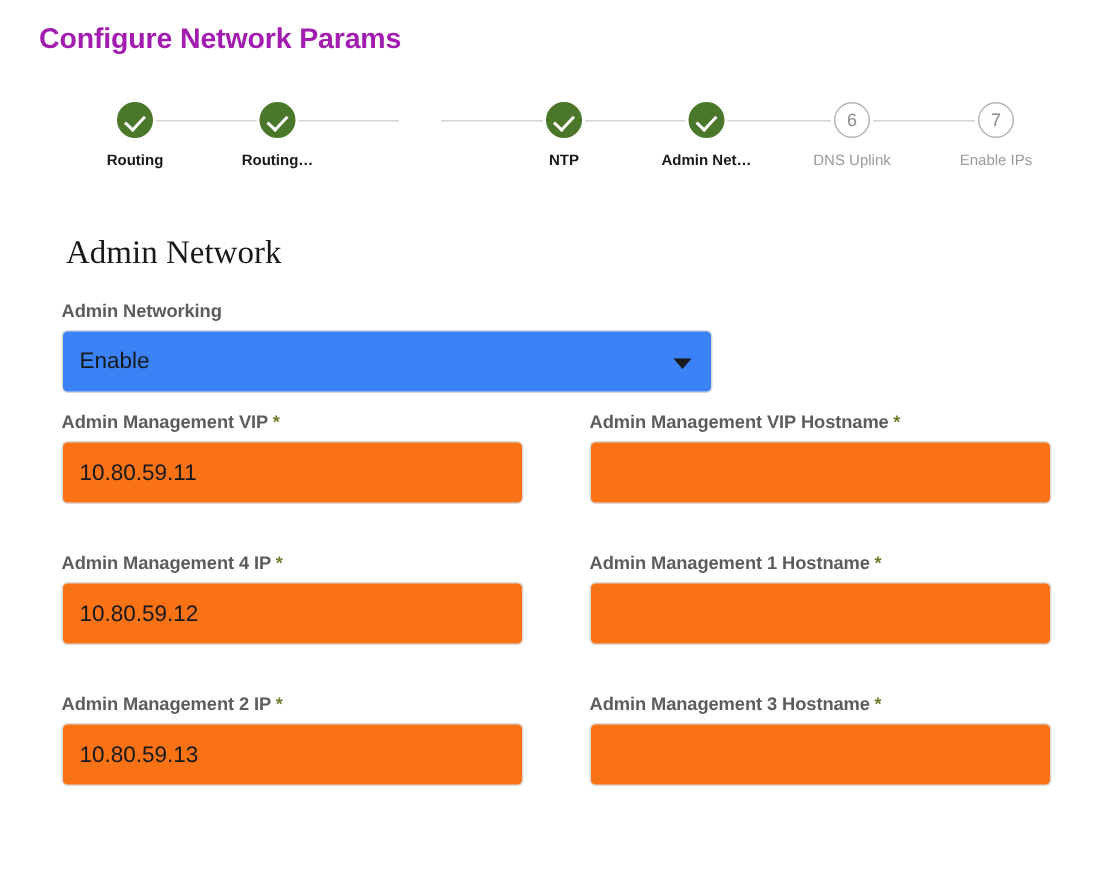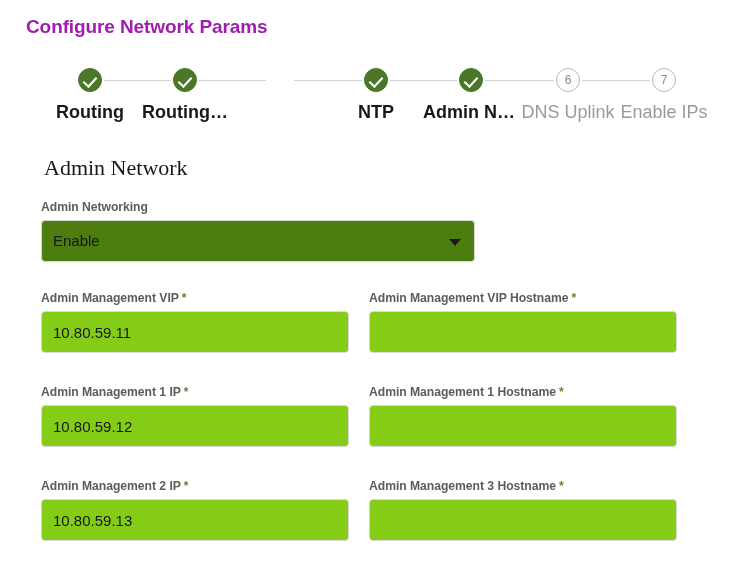--- a/index.html
+++ b/index.html
@@ -74,21 +74,21 @@
     text-align: center;
   }
   .step-number {
     display: block;
     font-size: 12px;
     color: #8a8a8a;
     line-height: 22px;
   }
   .step-label {
     margin-top: 10px;
-    font-size: 18px;
+    font-size: 10px;
     font-weight: bold;
     color: #16191c;
     white-space: nowrap;
     overflow: hidden;
     text-overflow: ellipsis;
   }
   .step.pending .step-label {
     color: #9a9a9a;
     font-weight: normal;
   }
@@ -129,61 +129,61 @@
     font-weight: bold;
     font-size: 12px;
     margin-left: 3px;
   }
   .text-input {
     box-sizing: border-box;
     width: 100%;
     height: 42px;
     border: 1px solid #d9d9d9;
     border-radius: 4px;
-    background: #84cc16;
+    background: #f97316;
     font-family: "Liberation Sans", sans-serif;
     font-size: 15px;
     color: #16191c;
     padding: 0 11px;
     outline: none;
   }
   .select-wrap {
     position: relative;
     width: 434px;
   }
   .select-box {
     box-sizing: border-box;
     width: 100%;
     height: 42px;
     border: 1px solid #d9d9d9;
     border-radius: 4px;
-    background: #4d7c0f;
+    background: #3b82f6;
     font-size: 15px;
     color: #16191c;
     padding: 0 34px 0 11px;
     line-height: 40px;
   }
   .caret {
     position: absolute;
     right: 14px;
     top: 19px;
     width: 0;
     height: 0;
     border-left: 6px solid transparent;
     border-right: 6px solid transparent;
     border-top: 7px solid #1a1a1a;
   }
   .row {
     display: flex;
-    gap: 20px;
+    gap: 44px;
   }
   .col {
     width: 308px;
   }
-  .dropdown-block { margin-bottom: 29px; }
+  .dropdown-block { margin-bottom: 12px; }
   .field-block { margin-bottom: 32px; }
 </style>
 </head>
 <body>
 
 <div class="page-title">Configure Network Params</div>
 
 <div class="stepper" id="stepper">
     <div class="connector" style="left: 62px; width: 67px;"></div>
     <div class="connector" style="left: 157px; width: 67px;"></div>
@@ -239,21 +239,21 @@
       <input class="text-input" type="text" value="10.80.59.11" style="">
     </div>
     <div class="col">
       <div class="field-label"><span>Admin Management VIP Hostname</span><span class="req-star">*</span></div>
       <input class="text-input" type="text" value="" style="">
     </div>
   </div>
 
   <div class="row field-block">
     <div class="col">
-      <div class="field-label"><span>Admin Management 1 IP</span><span class="req-star">*</span></div>
+      <div class="field-label"><span>Admin Management 4 IP</span><span class="req-star">*</span></div>
       <input class="text-input" type="text" value="10.80.59.12" style="">
     </div>
     <div class="col">
       <div class="field-label"><span>Admin Management 1 Hostname</span><span class="req-star">*</span></div>
       <input class="text-input" type="text" value="" style="">
     </div>
   </div>
 
   <div class="row field-block">
     <div class="col">

